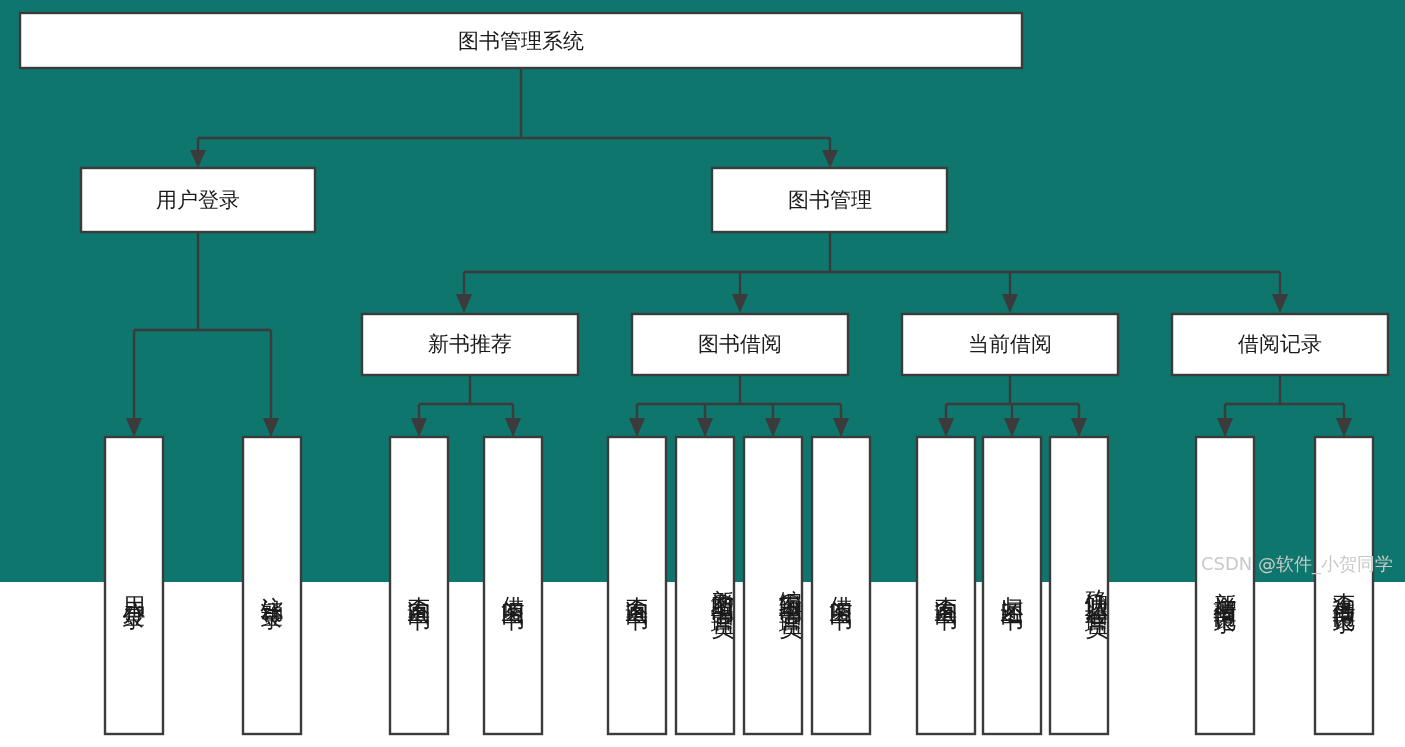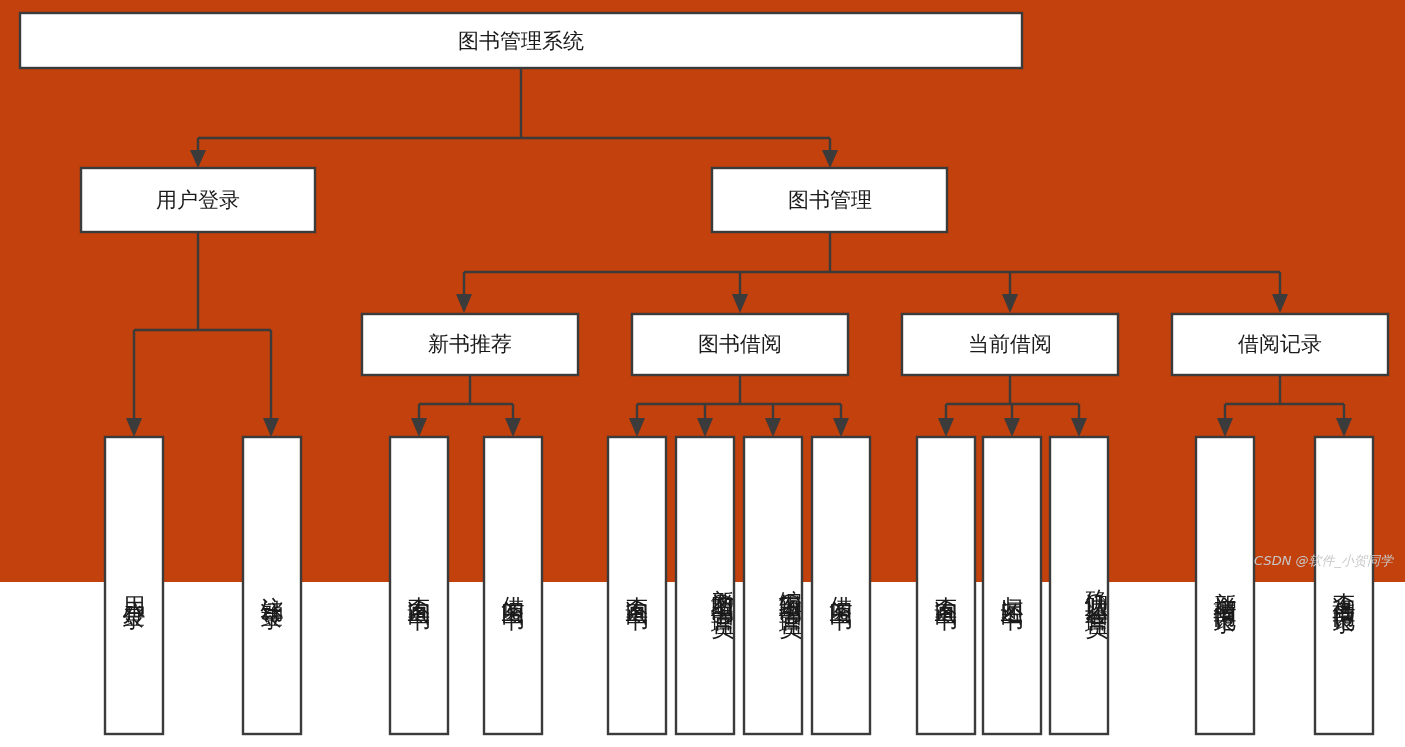--- a/index.html
+++ b/index.html
@@ -10,21 +10,21 @@
   body {
     width: 1405px;
     height: 747px;
     font-family: "DejaVu Sans", "Liberation Sans", sans-serif;
     overflow: hidden;
   }
   #diagram-root {
     position: relative;
     width: 1405px;
     height: 582px;
-    background: #c2410c;
+    background: #0f766e;
     text-align: center;
   }
   svg#tree-svg {
     position: absolute;
     left: 0;
     top: 0;
     width: 1405px;
     height: 747px;
   }
   .node-box {
@@ -45,27 +45,26 @@
     fill: none;
     stroke-linecap: butt;
   }
   .arrow-head {
     fill: #3b3b3b;
     stroke: none;
   }
   .watermark {
     position: absolute;
     right: 12px;
-    bottom: 12px;
+    bottom: 6px;
     color: #c9c9c9;
-    font-size: 13px;
+    font-size: 18px;
     font-family: "DejaVu Sans", "Liberation Sans", sans-serif;
     white-space: nowrap;
     user-select: none;
-    font-style: italic;
   }
 </style>
 </head>
 <body>
 
 <div id="diagram-root">
 
   <svg id="tree-svg" viewBox="0 0 1405 747">
 
     <g>

